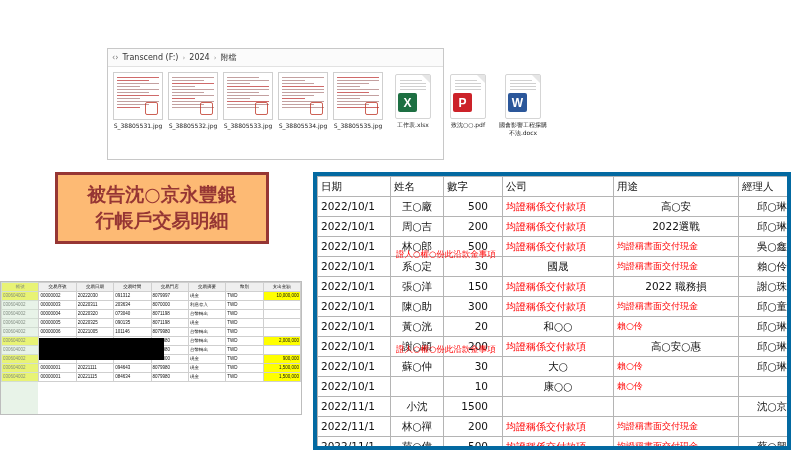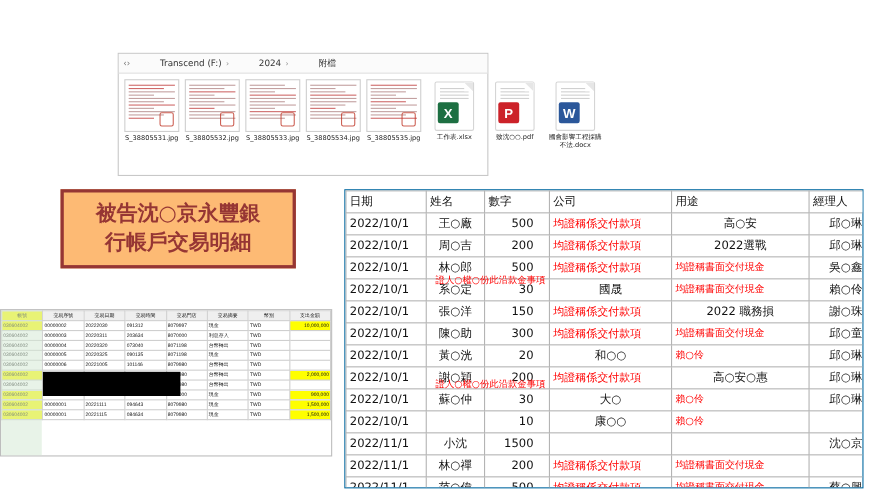--- a/index.html
+++ b/index.html
@@ -55,21 +55,21 @@
     border-bottom: 1px solid #e2e2e2;
     background: #fbfbfb;
   }
   .nav-chevs {
     display: flex;
     gap: 3px;
     align-items: center;
     color: #777;
     font-size: 8px;
   }
-  .crumb { white-space: nowrap; margin-left: 23px; }
+  .crumb { white-space: nowrap; }
   .crumb-sep { color: #999; font-size: 7px; }
 
   .files {
     display: flex;
     padding: 5px 2px 0 4px;
     gap: 3px;
   }
   .file {
     width: 53px;
     display: flex;
@@ -243,21 +243,21 @@
     pointer-events: none;
   }
 
   
   .maintable {
     position: absolute;
     left: 313px;
     top: 172px;
     width: 470px;
     height: 270px;
-    border: 1px solid #0369a1;
+    border: 4px solid #0369a1;
     background: #fff;
     overflow: hidden;
   }
   .maintable table {
     border-collapse: collapse;
     width: 100%;
     table-layout: fixed;
   }
   .maintable th, .maintable td {
     border: 1px solid #b4b4b4;

